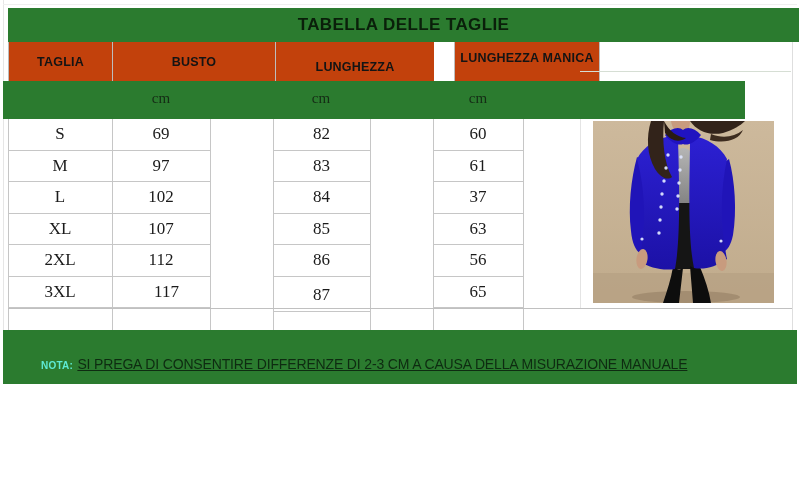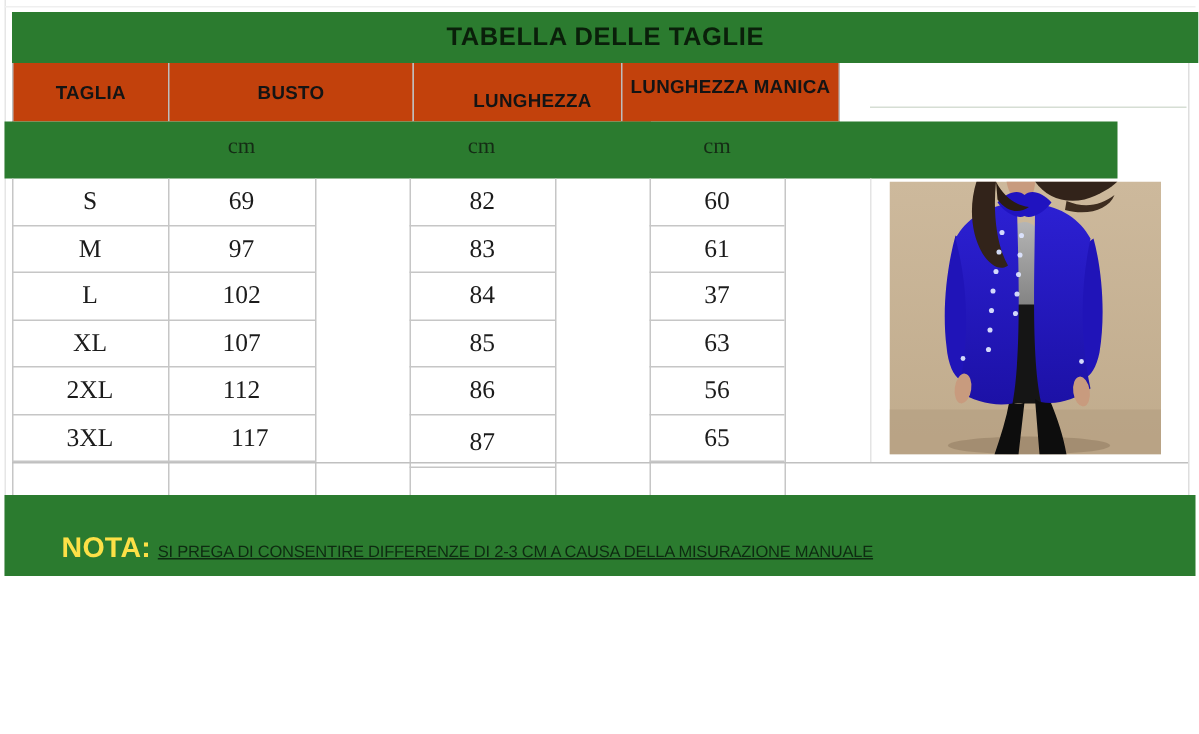--- a/index.html
+++ b/index.html
@@ -31,22 +31,22 @@
     font-family:"Liberation Serif",serif;font-size:15px;color:#152c15;
   }
   
   .bcell{
     position:absolute;height:31.5px;box-sizing:border-box;border-bottom:1px solid #c6c6c6;
     display:flex;align-items:center;justify-content:center;
     font-family:"Liberation Serif",serif;font-size:17px;color:#1b1b1b;background:transparent;
   }
   
   #nota-band{left:3px;top:330px;width:794px;height:54px;padding:25px 0 0 38px;box-sizing:border-box;}
-  #nota-band .nota-label{font-weight:bold;font-size:19px;color:#fde047;letter-spacing:.2px;}
-  #nota-band .nota-text{font-size:11px;color:#0e2b11;text-decoration:underline;letter-spacing:-.15px;}
+  #nota-band .nota-label{font-weight:bold;font-size:10px;color:#5eead4;letter-spacing:.2px;}
+  #nota-band .nota-text{font-size:14px;color:#0e2b11;text-decoration:underline;letter-spacing:-.15px;}
   
   #photo{left:593px;top:121px;width:181px;height:182px;}
   #photo svg{display:block;}
 </style>
 </head>
 <body>
 
 <div id="canvas">
 
   <div class="vline" style="left:3px;top:0;height:384px;background:#e6e6e6;"></div>
@@ -58,21 +58,21 @@
 
   <div class="hcell" style="left:8px;width:104px;">
     <span>TAGLIA</span>
   </div>
   <div class="hcell" style="left:112px;width:163px;">
     <span>BUSTO</span>
   </div>
   <div class="hcell" style="left:275px;width:159px;padding-top:11px;">
     <span>LUNGHEZZA</span>
   </div>
-  <div class="hcell" style="left:414px;width:146px;border-right:1px solid #bdbdbd;padding-bottom:8px;">
+  <div class="hcell" style="left:454px;width:146px;border-right:1px solid #bdbdbd;padding-bottom:8px;">
     <span>LUNGHEZZA MANICA</span>
   </div>
   <div class="hline" style="left:580px;top:71px;width:211px;background:#d6ded4;"></div>
 
   <div id="cm-row" class="abs green-band">
     <span class="cm" style="left:128px;">cm</span>
     <span class="cm" style="left:288px;">cm</span>
     <span class="cm" style="left:445px;">cm</span>
   </div>
 

